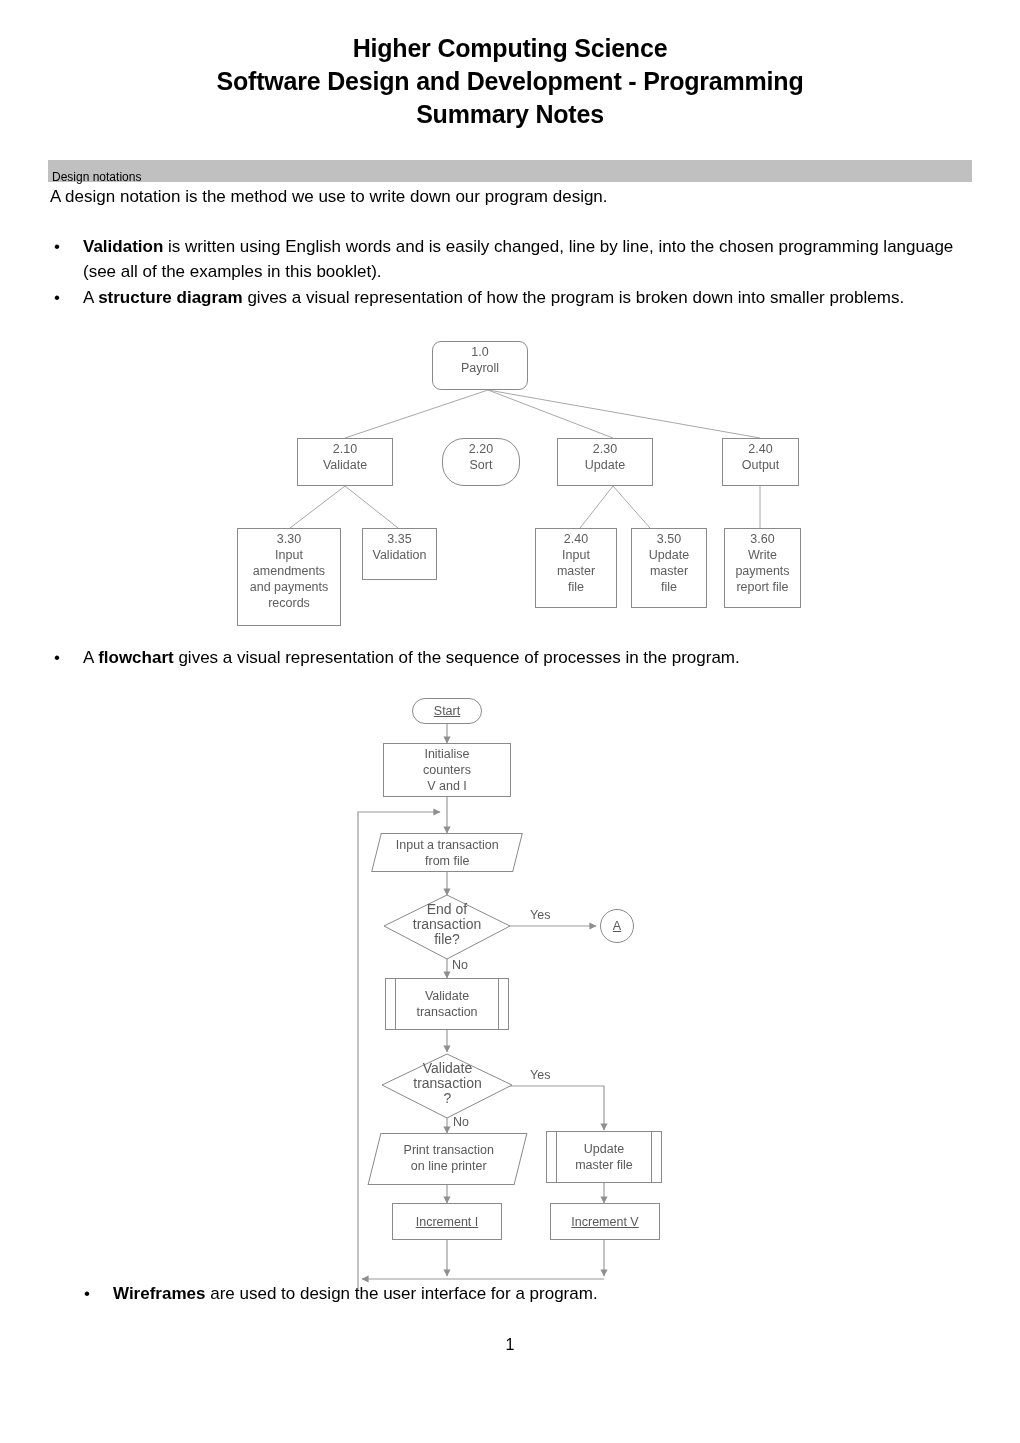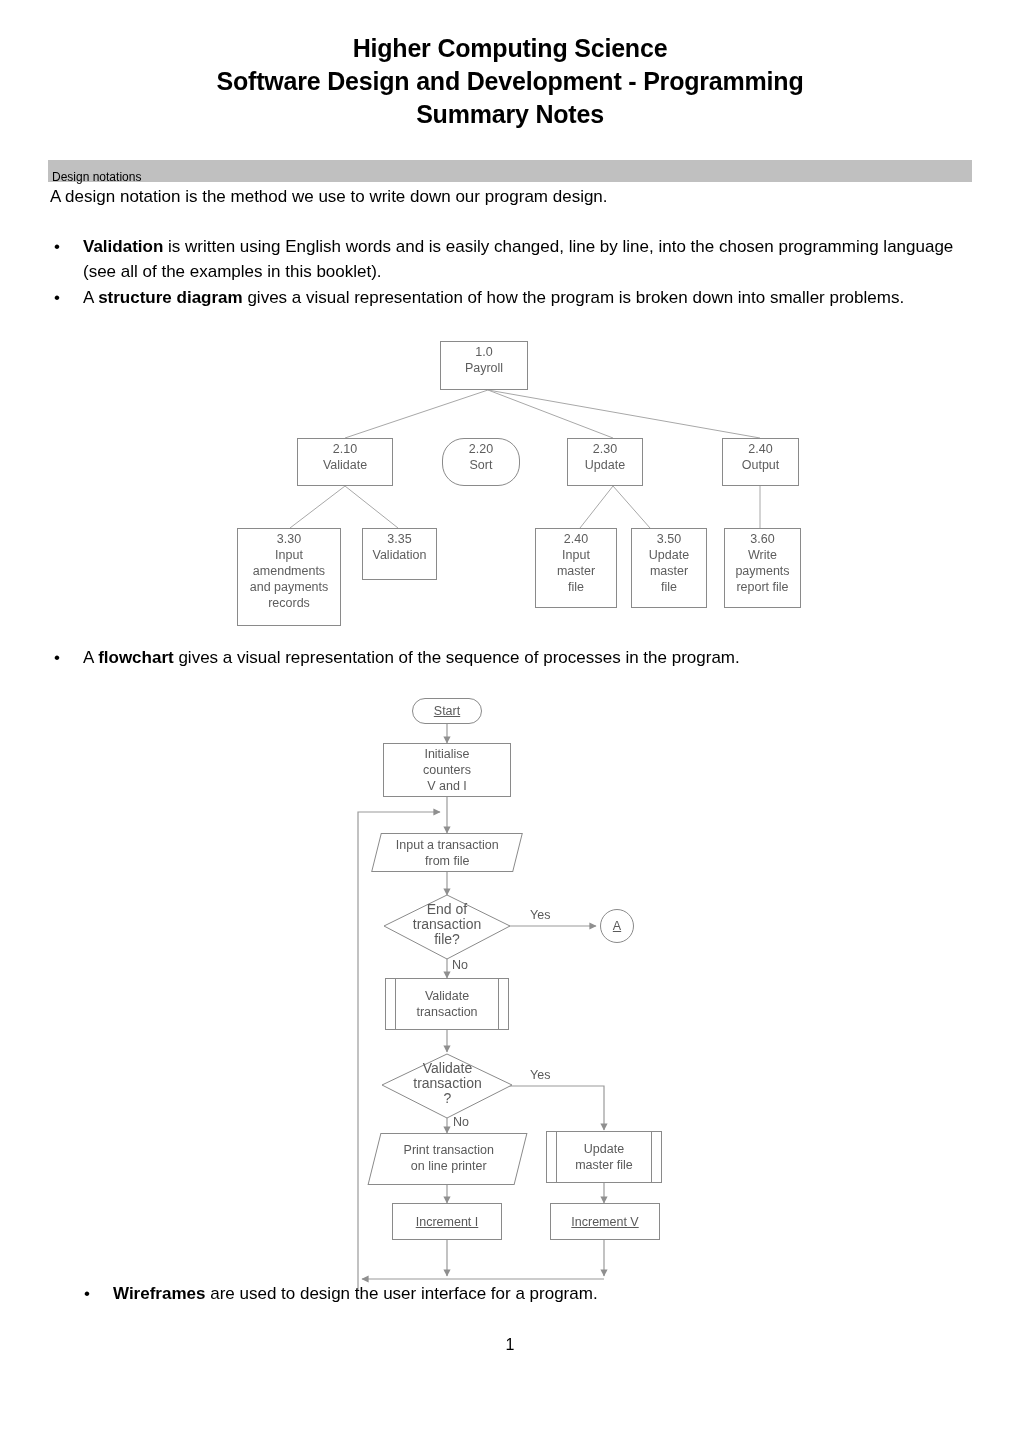--- a/index.html
+++ b/index.html
@@ -243,34 +243,34 @@
         <line x1="110" y1="148" x2="55" y2="190"></line>
         <line x1="110" y1="148" x2="163" y2="190"></line>
 
         <line x1="378" y1="148" x2="345" y2="190"></line>
         <line x1="378" y1="148" x2="415" y2="190"></line>
 
         <line x1="525" y1="148" x2="525" y2="190"></line>
       </g>
     </svg>
 
-    <div class="sd-box" style="left:205px; top:3px; width:88px; height:49px;">
+    <div class="sd-box" style="left:197px; top:3px; width:96px; height:49px;border-radius:9px;">
       <span class="ln">1.0</span>
       <span class="ln">Payroll</span>
     </div>
 
     <div class="sd-box" style="left:62px; top:100px; width:96px; height:48px;">
       <span class="ln">2.10</span>
       <span class="ln">Validate</span>
     </div>
     <div class="sd-box" style="left:207px; top:100px; width:78px; height:48px;border-radius:22px;">
       <span class="ln">2.20</span>
       <span class="ln">Sort</span>
     </div>
-    <div class="sd-box" style="left:332px; top:100px; width:76px; height:48px;">
+    <div class="sd-box" style="left:322px; top:100px; width:96px; height:48px;">
       <span class="ln">2.30</span>
       <span class="ln">Update</span>
     </div>
     <div class="sd-box" style="left:487px; top:100px; width:77px; height:48px;">
       <span class="ln">2.40</span>
       <span class="ln">Output</span>
     </div>
 
     <div class="sd-box" style="left:2px; top:190px; width:104px; height:98px;">
       <span class="ln">3.30</span>

